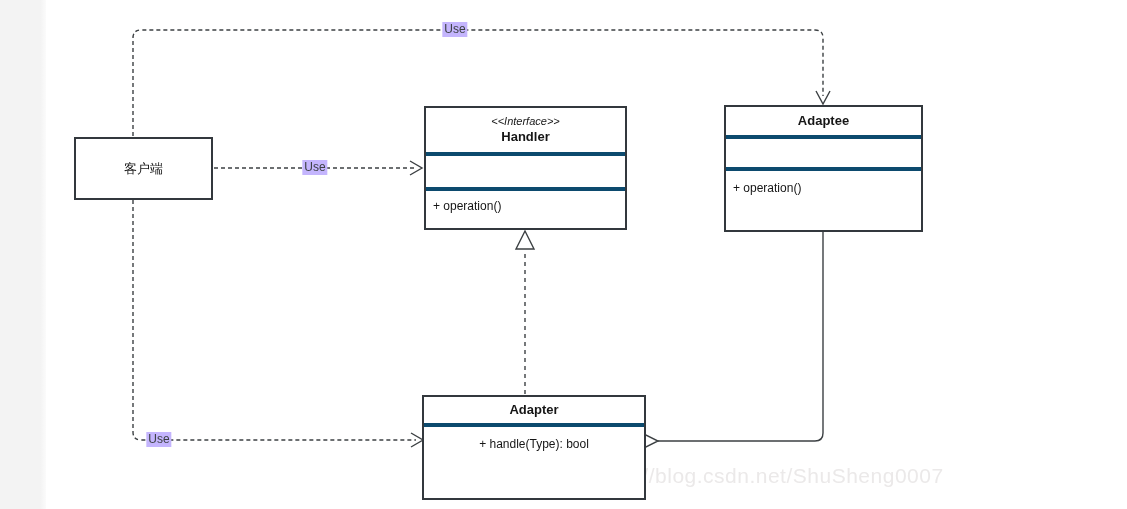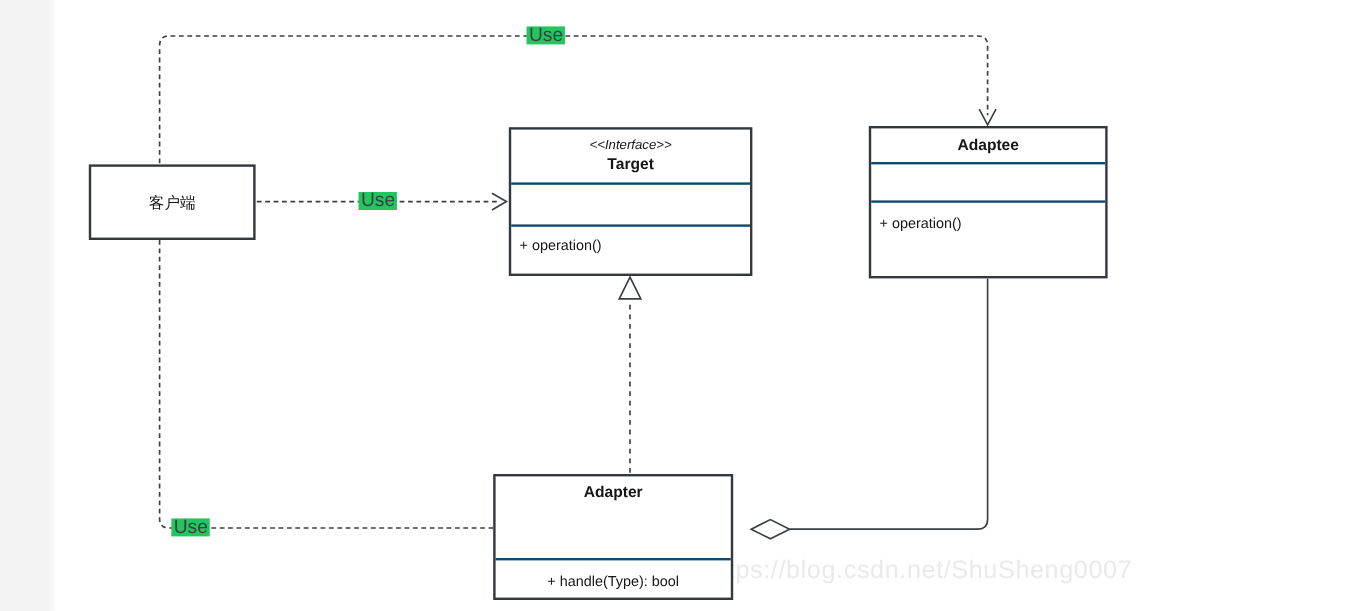--- a/index.html
+++ b/index.html
@@ -21,35 +21,35 @@
     border:2px solid #33383d;display:flex;flex-direction:column;
     font-size:12px;
   }
   .uml .hdr{
     box-sizing:border-box;display:flex;flex-direction:column;
     align-items:center;justify-content:center;
     font-weight:bold;font-size:13px;line-height:1.25;flex:none;
   }
   .uml .stereotype{font-weight:normal;font-style:italic;font-size:11px;}
   .uml .row{
-    box-sizing:border-box;border-top:2px solid #0c4a6e;
+    box-sizing:border-box;border-top:4px solid #0c4a6e;
     padding:8px 7px 0 7px;text-align:left;flex:none;white-space:nowrap;
   }
   .uml .row.grow{flex:1;}
 
   .client-box{
     position:absolute;box-sizing:border-box;background:#ffffff;
     border:2px solid #33383d;display:flex;align-items:center;justify-content:center;
     font-size:13px;
     font-family:Liberation Mono, monospace;
   }
 
   .edge-label{
-    position:absolute;background:#22c55e;padding:0 2px;
-    font-size:16px;line-height:15px;color:#3c4043;
+    position:absolute;background:#c4b5fd;padding:0 2px;
+    font-size:12px;line-height:15px;color:#3c4043;
     transform:translateX(-50%);
   }
   .watermark{
     position:absolute;left:588px;top:464px;
     font-size:21px;color:#ebe9e9;letter-spacing:0.5px;white-space:nowrap;
   }
 </style>
 </head>
 <body>
 
@@ -87,39 +87,39 @@
     </g>
   </svg>
 
   <div class="client-box" style="left:74px;top:137px;width:139px;height:63px;">
     <span>客户端</span>
   </div>
 
   <div class="uml" style="left:424px;top:106px;width:203px;height:124px;">
     <div class="hdr" style="height:44px;">
       <span class="stereotype">&lt;&lt;Interface&gt;&gt;</span>
-      <span>Target</span>
+      <span>Handler</span>
     </div>
     <div class="row" style="height:35px;"></div>
     <div class="row grow">
       <span>+ operation()</span>
     </div>
   </div>
 
   <div class="uml" style="left:724px;top:105px;width:199px;height:127px;">
     <div class="hdr" style="height:28px;">
       <span>Adaptee</span>
     </div>
     <div class="row" style="height:32px;"></div>
     <div class="row grow" style="padding-top:10px;">
       <span>+ operation()</span>
     </div>
   </div>
 
-  <div class="uml" style="left:411px;top:395px;width:200px;height:105px;gap:42px;">
+  <div class="uml" style="left:422px;top:395px;width:224px;height:105px;">
     <div class="hdr" style="height:26px;">
       <span>Adapter</span>
     </div>
     <div class="row grow" style="padding-top:10px;text-align:center;">
       <span>+ handle(Type): bool</span>
     </div>
   </div>
 
   <span class="edge-label" style="left:455px;top:22px;">Use</span>
   <span class="edge-label" style="left:315px;top:160px;">Use</span>

